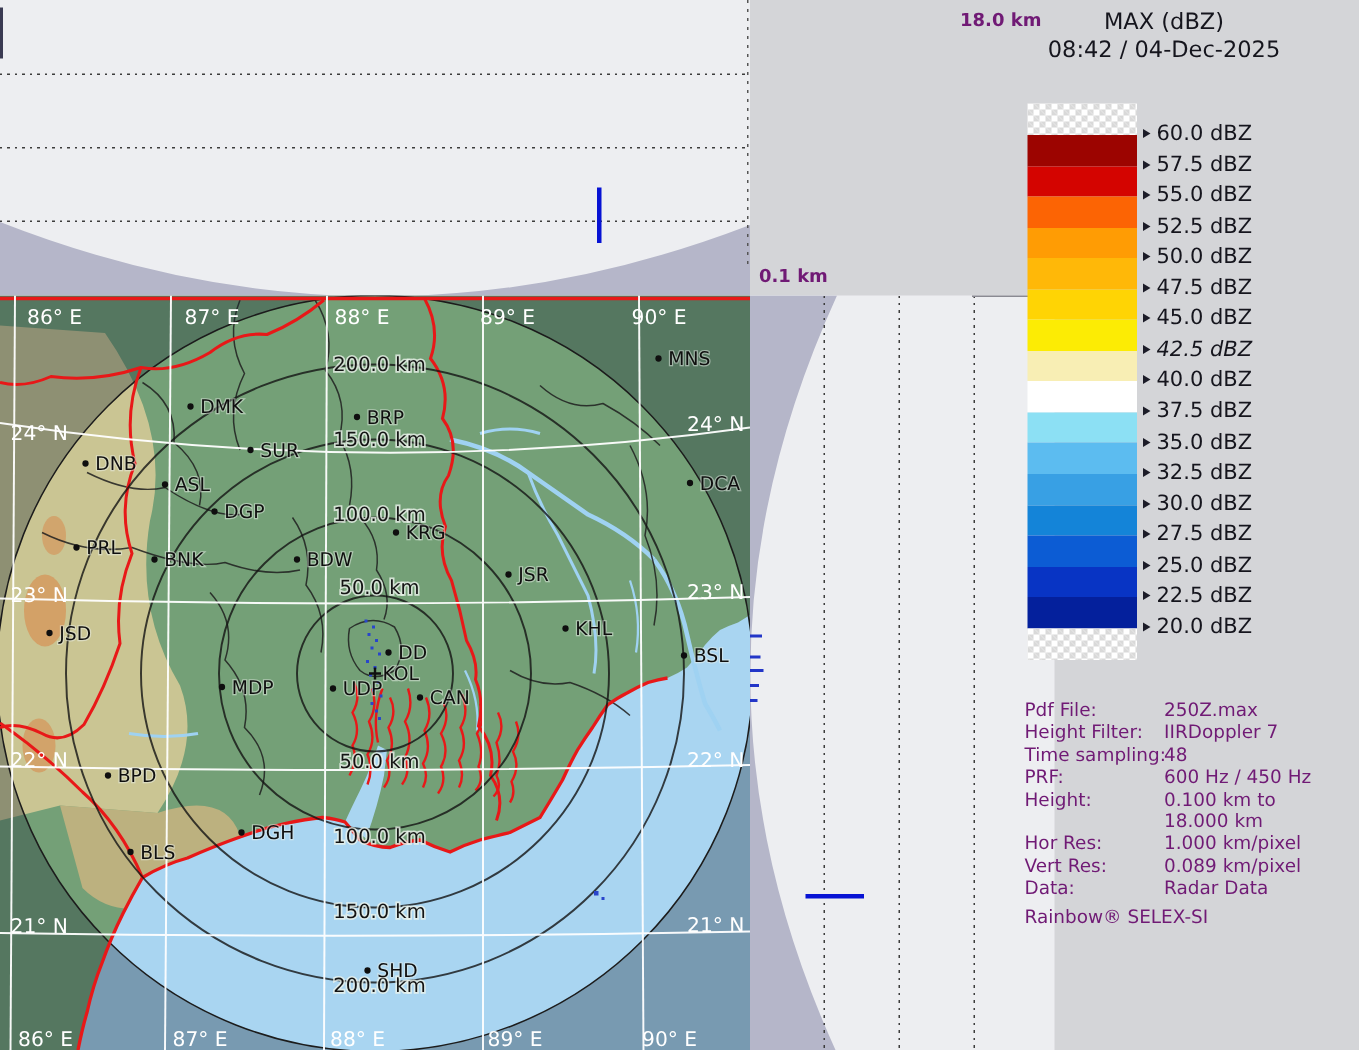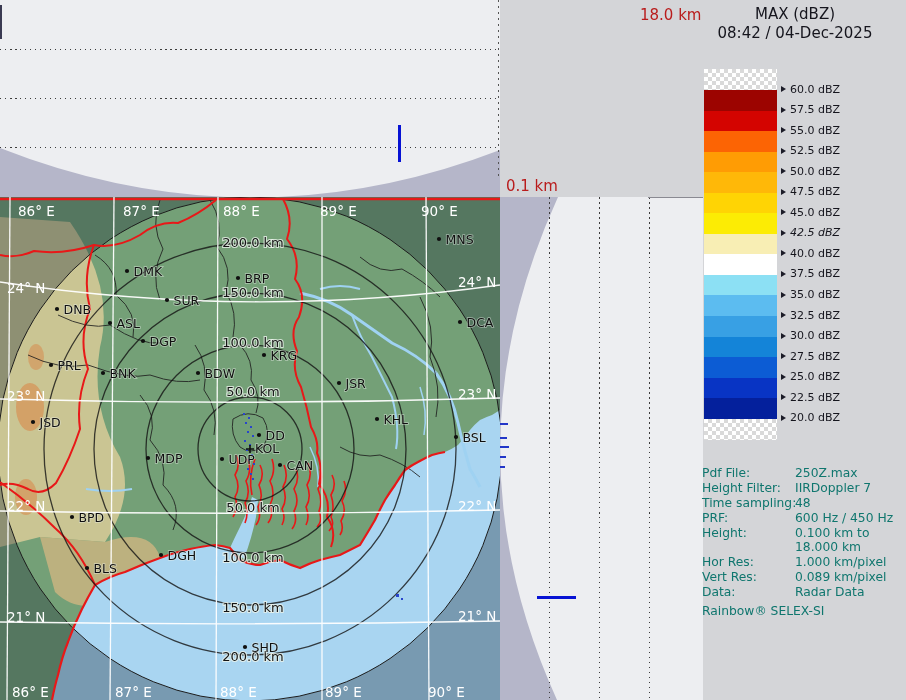--- a/index.html
+++ b/index.html
@@ -9,52 +9,52 @@
   #top-profile-panel{position:absolute;left:0;top:0;width:500px;height:197px;background:#edeef1;}
   #side-profile-panel{position:absolute;left:500px;top:197px;width:203px;height:503px;background:#edeef1;}
   .hgrid{position:absolute;left:0;width:500px;height:1px;
          background-image:repeating-linear-gradient(90deg,#3c3c3c 0 1.5px,transparent 1.5px 5px);}
   .vgrid{position:absolute;top:0;width:1px;height:503px;
          background-image:repeating-linear-gradient(180deg,#3c3c3c 0 1.5px,transparent 1.5px 5px);}
   .vdash-edge{position:absolute;left:498px;top:0;width:1px;height:178px;
          background-image:repeating-linear-gradient(180deg,#555 0 2px,transparent 2px 6px);}
   #panel-corner-tick{position:absolute;left:0;top:5px;width:2px;height:34px;background:#3a3a52;}
   #side-top-edge{position:absolute;left:648px;top:197px;width:55px;height:1px;background:#8a8a92;}
-  .axis-label{position:absolute;font-size:15px;color:#b91c1c;}
+  .axis-label{position:absolute;font-size:12px;color:#701a75;font-weight:bold;}
   #top-axis-label{left:640px;top:6px;}
   #side-axis-label{left:506px;top:177px;}
   #top-marker{position:absolute;width:3px;background:#0712d4;}
   #side-marker{position:absolute;height:3px;background:#0712d4;}
   .side-tick{position:absolute;left:500px;height:2px;background:#2336c8;}
   
   #map{position:absolute;left:0;top:197px;}
   svg text{font-family:"DejaVu Sans",sans-serif;}
   .lbl-grat{font-size:13.5px;fill:#ffffff;}
   .lbl-ring{font-size:13px;fill:#141414;text-anchor:middle;
             paint-order:stroke;stroke:rgba(235,242,235,.8);stroke-width:2.2px;}
   .lbl-city{font-size:12.5px;fill:#0f0f0f;
             paint-order:stroke;stroke:rgba(235,242,235,.5);stroke-width:1.6px;}
   .city-dot{fill:#0f0f0f;}
   .radar-cross{stroke:#0f0f0f;stroke-width:1.6;fill:none;}
   
-  #legend-panel{position:absolute;left:695px;top:0;width:183px;height:700px;}
+  #legend-panel{position:absolute;left:676px;top:0;width:183px;height:700px;}
   #legend-title{position:absolute;left:0;top:5px;width:200px;text-align:center;
                 font-size:15px;line-height:19px;color:#15151d;}
   #colorbar{position:absolute;left:9px;top:69px;width:73px;}
   .band{width:73px;}
   .checker{background-color:#ffffff;background-image:
      linear-gradient(45deg,#d9d9d9 25%,transparent 25% 75%,#d9d9d9 75%),
      linear-gradient(45deg,#d9d9d9 25%,transparent 25% 75%,#d9d9d9 75%);
      background-position:0 0,4px 4px;background-size:8px 8px;}
   #scale-ticks{position:absolute;left:86px;top:0;width:115px;}
   .scale-tick{position:absolute;height:14px;display:flex;align-items:center;gap:4px;
-              font-size:11px;color:#15151d;white-space:nowrap;}
+              font-size:14px;color:#15151d;white-space:nowrap;}
   .tri{width:0;height:0;border-left:5px solid #1c1c28;
        border-top:3.5px solid transparent;border-bottom:3.5px solid transparent;}
-  #details{position:absolute;left:7px;top:466px;width:196px;font-size:12.3px;color:#0f766e;}
+  #details{position:absolute;left:7px;top:466px;width:196px;font-size:12.3px;color:#701a75;}
   .detail-row{display:flex;height:14.9px;line-height:14.9px;white-space:nowrap;}
   .dl{width:93px;flex:none;}
   .dv{flex:1;}
   #brand-line{margin-top:4px;height:15px;line-height:15px;}
 </style>
 </head>
 <body>
 
 <div id="stage">
 

